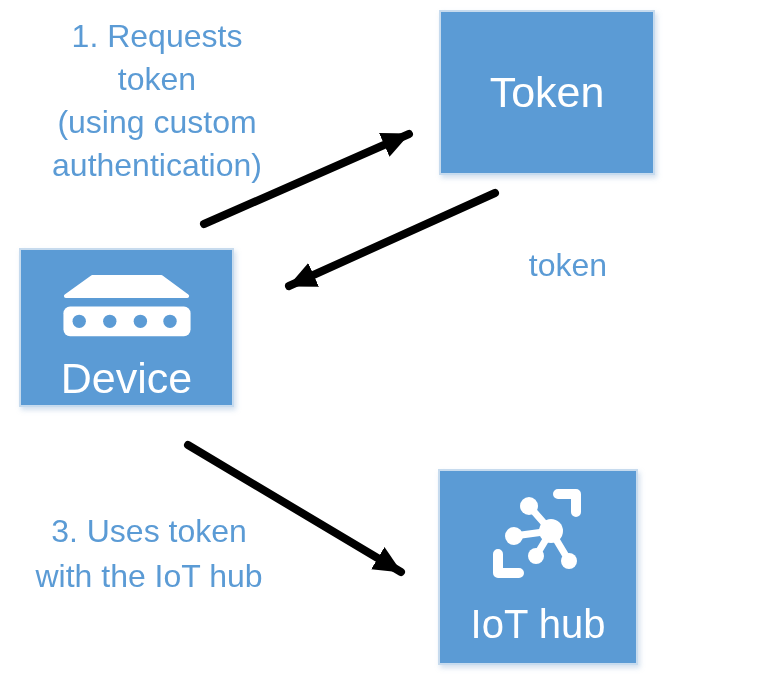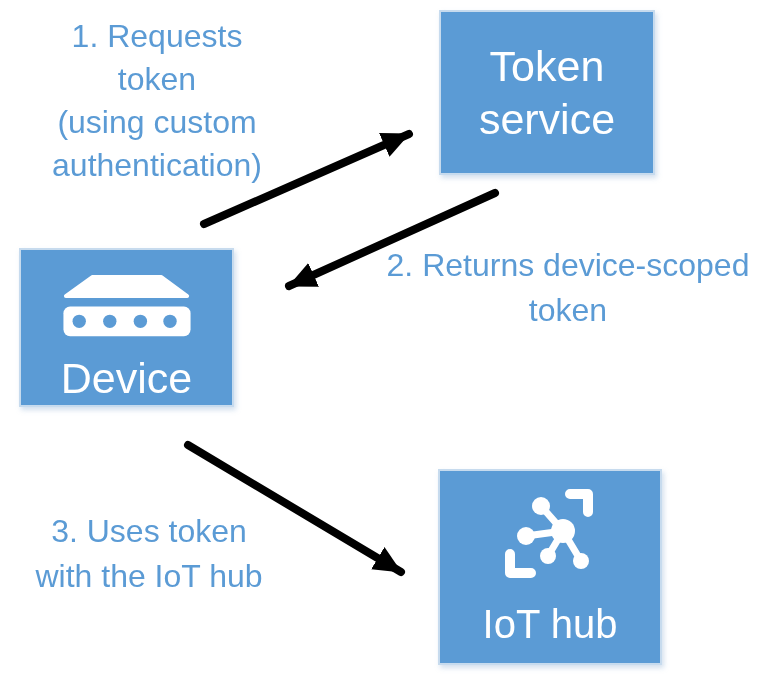--- a/index.html
+++ b/index.html
@@ -18,21 +18,21 @@
     position:absolute;
     background:var(--box-fill);
     border:2px solid var(--box-border);
     box-shadow:2px 3px 5px rgba(130,165,205,0.35);
     box-sizing:border-box;
     display:flex;flex-direction:column;align-items:center;
     color:var(--box-text);
   }
   .node-token-service{left:439px;top:10px;width:216px;height:165px;justify-content:center;}
   .node-device{left:19px;top:248px;width:215px;height:159px;}
-  .node-iot-hub{left:438px;top:469px;width:224px;height:196px;}
+  .node-iot-hub{left:438px;top:469px;width:200px;height:196px;}
   .node-label{
     color:var(--box-text);
     font-size:43px;line-height:1.23;text-align:center;white-space:nowrap;
   }
   .node-device .node-label{margin-top:15px;font-size:43px;}
   .node-iot-hub .node-label{margin-top:21px;font-size:40px;}
   .device-icon{margin-top:25px;display:block;}
   .iot-hub-icon{margin-top:13px;display:block;}
   .annotation{
     position:absolute;color:var(--annotation-text);
@@ -59,33 +59,31 @@
   </svg>
 
   <div class="annotation annotation-step1">
     <div>1. Requests</div>
     <div>token</div>
     <div>(using custom</div>
     <div>authentication)</div>
   </div>
 
   <div class="annotation annotation-step2">
-    <div>2. Returns device-scoped</div>
     <div>token</div>
   </div>
 
   <div class="annotation annotation-step3">
     <div>3. Uses token</div>
     <div>with the IoT hub</div>
   </div>
 
   <div class="node node-token-service">
     <div class="node-label">
       <div>Token</div>
-      <div>service</div>
     </div>
   </div>
 
   <div class="node node-device">
     <svg class="device-icon" width="134" height="65" viewBox="0 0 134 65" xmlns="http://www.w3.org/2000/svg">
       <polygon points="31,2 103,2 130,22 3,22" fill="#ffffff" stroke="#ffffff" stroke-width="4" stroke-linejoin="round"></polygon>
       <rect x="0.5" y="33" width="133" height="31" rx="7" fill="#ffffff"></rect>
       <circle cx="17" cy="48.5" r="7" style="fill:var(--box-fill,#5b9bd5)"></circle>
       <circle cx="49" cy="48.5" r="7" style="fill:var(--box-fill,#5b9bd5)"></circle>
       <circle cx="81" cy="48.5" r="7" style="fill:var(--box-fill,#5b9bd5)"></circle>

